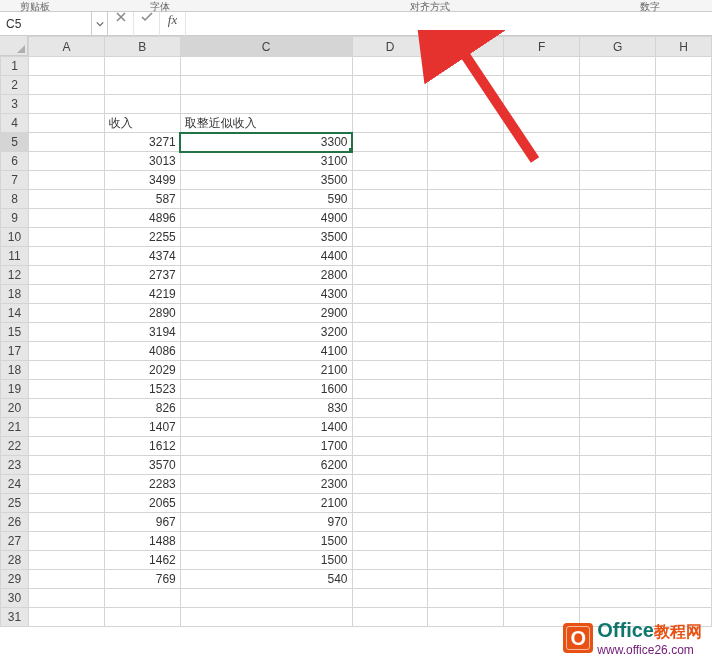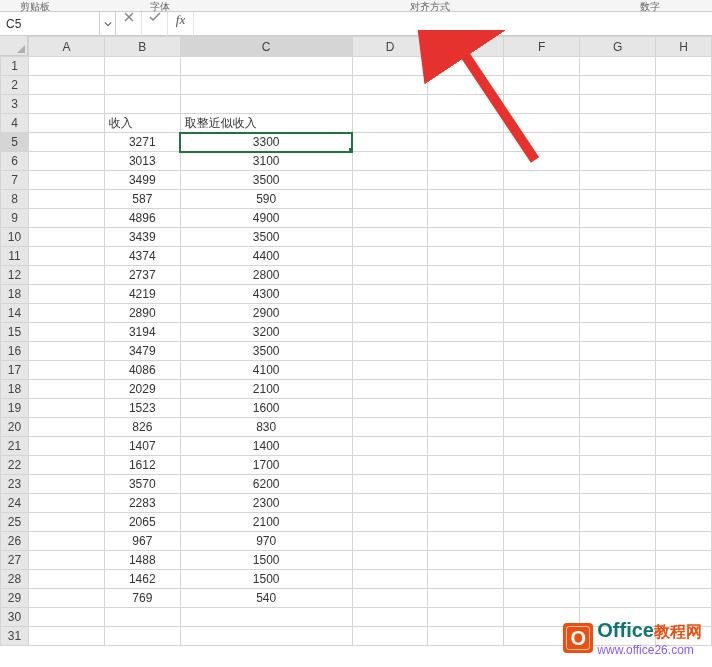--- a/index.html
+++ b/index.html
@@ -2,37 +2,37 @@
 <html><head>
 <meta charset="utf-8">
 <style>
   * { box-sizing: border-box; margin: 0; padding: 0; font-family: "Microsoft YaHei", Arial, sans-serif; }
   body { width: 712px; height: 667px; background: #fff; position: relative; overflow: hidden; font-size: 12px; color: #333; }
 
   .ribbon-bottom { height: 12px; background: #f5f5f5; border-bottom: 1px solid #ccc; display: flex; }
   .ribbon-label { font-size: 10px; color: #666; padding: 0 20px; }
 
   .name-formula-bar { display: flex; align-items: stretch; height: 24px; border-bottom: 1px solid #ccc; background: #fff; }
-  .name-box { width: 100px; border-right: 1px solid #ccc; display: flex; align-items: center; padding: 0 6px; font-size: 12px; }
+  .name-box { width: 92px; border-right: 1px solid #ccc; display: flex; align-items: center; padding: 0 6px; font-size: 12px; }
   .name-dropdown { width: 16px; display: flex; align-items: center; justify-content: center; color: #666; border-right: 1px solid #ccc; }
   .fx-btns { display: flex; align-items: center; }
   .fx-btn { width: 26px; height: 24px; display: flex; justify-content: center; color: #888; border-right: 1px solid #e5e5e5; }
   .fx-label { font-style: italic; font-family: "Times New Roman", serif; font-size: 13px; color: #555; }
   .formula-input { flex: 1; padding: 0 6px; display: flex; align-items: center; font-size: 12px; color: #000; }
 
   .sheet { position: relative; }
   .corner { position: absolute; left: 0; top: 0; width: 28px; height: 20px; background: #e6e6e6; border-right: 1px solid #ccc; border-bottom: 1px solid #ccc; }
   .corner::after { content:""; position:absolute; right:2px; bottom:2px; border-style:solid; border-width:0 0 8px 8px; border-color:transparent transparent #b0b0b0 transparent; }
 
   table { border-collapse: collapse; table-layout: fixed; }
   th, td { border: 1px solid #d4d4d4; height: 19px; font-size: 12px; font-weight: normal; padding: 0 4px; overflow: hidden; white-space: nowrap; }
   th.colh { background: #e6e6e6; text-align: center; color: #444; }
   th.rowh { background: #e6e6e6; text-align: center; color: #444; width: 28px; }
   td { background: #fff; }
-  .num { text-align: center; }
+  .num { text-align: right; }
   .txt { text-align: left; }
 
   th.colh.sel { background: #d5d5d5; }
   th.rowh.sel { background: #d5d5d5; }
 
   .selected-cell { outline: 2px solid #217346; outline-offset: -1px; position: relative; }
   .selected-cell::after { content:""; position:absolute; right:-3px; bottom:-3px; width:6px; height:6px; background:#217346; }
 
   .colA { width: 76px; }
   .colB { width: 76px; }
@@ -43,21 +43,21 @@
   .colG { width: 76px; }
   .colH { width: 56px; }
 
   
   .arrow-svg { position: absolute; left: 385px; top: 30px; pointer-events: none; }
 
   
   .watermark { position: absolute; right: 10px; bottom: 10px; display: flex; align-items: center; gap: 4px; font-weight: bold; font-size: 20px; }
   .wm-text1 { color: #0f766e; }
   .wm-text2 { color: #e75113; font-size: 16px; font-weight: bold; }
-  .wm-url { color: #8b5cf6; font-size: 12px; display:block; font-weight: normal; }
+  .wm-url { color: #701a75; font-size: 12px; display:block; font-weight: normal; }
   .wm-logo { width:30px; height:30px; background:#e75113; border-radius:4px; display:inline-flex; align-items:center; justify-content:center; color:#fff; font-size:20px; font-weight:bold; position:relative; }
   .wm-logo::before { content:""; position:absolute; inset:3px; border:1px solid rgba(255,255,255,0.6); border-radius:3px; }
 </style>
 </head>
 <body>
 
 <div class="ribbon-bottom">
   <span class="ribbon-label">剪贴板</span>
   <span class="ribbon-label" style="margin-left:60px">字体</span>
   <span class="ribbon-label" style="margin-left:200px">对齐方式</span>
@@ -200,21 +200,21 @@
           <td class="colC num">4900</td>
           <td class="colD "></td>
           <td class="colE "></td>
           <td class="colF "></td>
           <td class="colG "></td>
           <td class="colH "></td>
         </tr>
         <tr>
           <th class="rowh">10</th>
           <td class="colA "></td>
-          <td class="colB num">3439</td>
+          <td class="colB num">2255</td>
           <td class="colC num">3500</td>
           <td class="colD "></td>
           <td class="colE "></td>
           <td class="colF "></td>
           <td class="colG "></td>
           <td class="colH "></td>
         </tr>
         <tr>
           <th class="rowh">11</th>
           <td class="colA "></td>
@@ -257,31 +257,20 @@
           <td class="colE "></td>
           <td class="colF "></td>
           <td class="colG "></td>
           <td class="colH "></td>
         </tr>
         <tr>
           <th class="rowh">15</th>
           <td class="colA "></td>
           <td class="colB num">3194</td>
           <td class="colC num">3200</td>
-          <td class="colD "></td>
-          <td class="colE "></td>
-          <td class="colF "></td>
-          <td class="colG "></td>
-          <td class="colH "></td>
-        </tr>
-        <tr>
-          <th class="rowh">16</th>
-          <td class="colA "></td>
-          <td class="colB num">3479</td>
-          <td class="colC num">3500</td>
           <td class="colD "></td>
           <td class="colE "></td>
           <td class="colF "></td>
           <td class="colG "></td>
           <td class="colH "></td>
         </tr>
         <tr>
           <th class="rowh">17</th>
           <td class="colA "></td>
           <td class="colB num">4086</td>

